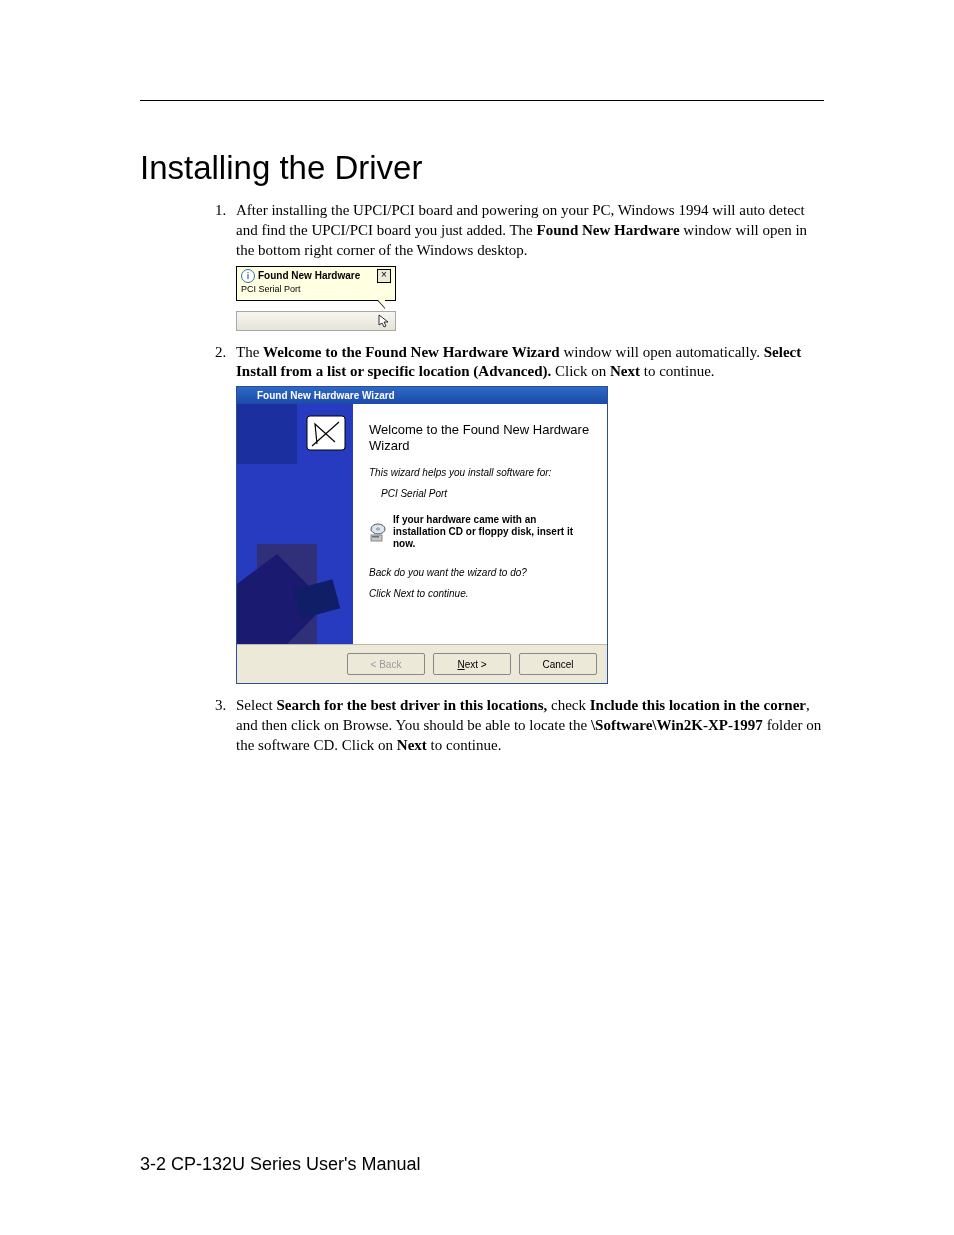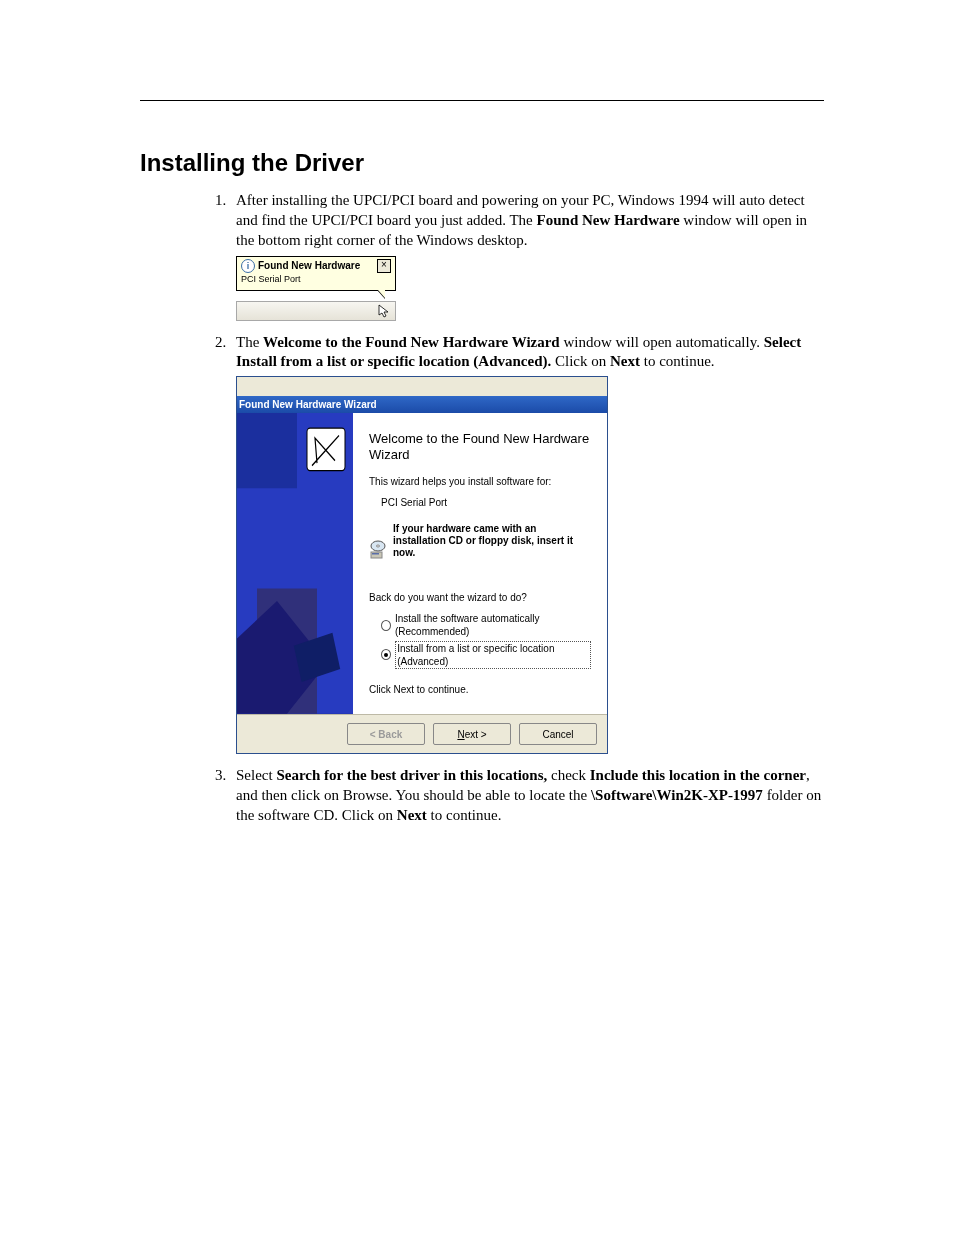--- a/index.html
+++ b/index.html
@@ -14,22 +14,22 @@
     padding: 100px 130px 60px 140px;
     min-height: 1075px;
     position: relative;
   }
   .rule {
     border-top: 1px solid #000;
     margin-bottom: 48px;
   }
   h2.section-title {
     font-family: Arial, Helvetica, sans-serif;
-    font-weight: 700;
-    font-size: 24px;
+    font-weight: 400;
+    font-size: 33px;
     margin: 0 0 14px 0;
   }
   ol.steps {
     margin: 0 0 0 90px;
     padding: 0;
     list-style: decimal;
     font-size: 15px;
     line-height: 1.32;
   }
   ol.steps > li {
@@ -121,22 +121,21 @@
     width: 370px;
     font-family: Tahoma, Arial, sans-serif;
     background: #ece9d8;
     border: 1px solid #2b4f8e;
   }
   .wizard-titlebar {
     background: linear-gradient(#2f68c7, #1b4ba8);
     color: #fff;
     font-size: 10px;
     font-weight: 700;
-    padding: 2px 2px;
-    margin-top: 19px;
+    padding: 2px 20px;
   }
   .wizard-body {
     display: flex;
     background: #fff;
     min-height: 240px;
   }
   .wizard-side {
     width: 116px;
     background: #1b2f9e;
     position: relative;
@@ -147,27 +146,27 @@
     flex: 1;
     padding: 18px 16px 10px 16px;
     font-size: 10px;
     color: #000;
   }
   .wizard-content .w-title {
     font-size: 13px;
     line-height: 1.2;
     margin-bottom: 12px;
   }
-  .wizard-content .w-line { margin-bottom: 8px; }
+  .wizard-content .w-line { margin-bottom: 8px; font-style: italic; }
   .wizard-content .w-indent { margin-left: 12px; }
   .wizard-media {
     display: flex;
-    align-items: flex-end;
+    align-items: center;
     gap: 6px;
-    margin: 14px 0 32px 0;
+    margin: 14px 0 16px 0;
     font-weight: 700;
     font-size: 10px;
     line-height: 1.2;
   }
   .cd-icon {
     width: 18px;
     flex: 0 0 18px;
   }
   .cd-icon svg { display:block; }
   .wizard-options { margin-left: 12px; margin-bottom: 14px; }
@@ -211,21 +210,21 @@
     font-size: 10px;
     font-family: Tahoma, Arial, sans-serif;
     background: #ece9d8;
     border: 1px solid #888;
     border-radius: 2px;
     display: inline-flex;
     align-items: center;
     justify-content: center;
     padding: 0 8px;
   }
-  .wbtn.disabled { color: #9a9a9a; font-weight: bold; }
+  .wbtn.disabled { color: #9a9a9a; }
   .wbtn .ul { text-decoration: underline; }
 
   .footer {
     position: absolute;
     left: 140px;
     bottom: 60px;
     font-family: Arial, Helvetica, sans-serif;
     font-size: 18px;
   }
 </style>
@@ -294,43 +293,34 @@
                   <ellipse cx="9" cy="7" rx="1.6" ry="1" fill="#fff" stroke="#888"></ellipse>
                   <rect x="2" y="13" width="11" height="6" fill="#c9c6b6" stroke="#888"></rect>
                   <rect x="3" y="14" width="7" height="1.5" fill="#5b6ea8"></rect>
                 </svg>
               </span>
               <span>If your hardware came with an installation CD or floppy disk, insert it now.</span>
             </div>
 
             <div class="w-line">Back do you want the wizard to do?</div>
 
-            <div class="wizard-options">
-              <div class="opt">
-                <span class="radio"></span>
-                <span>Install the software automatically (Recommended)</span>
-              </div>
-              <div class="opt">
-                <span class="radio checked"></span>
-                <span class="dotted">Install from a list or specific location (Advanced)</span>
-              </div>
-            </div>
 
             <div class="w-line">Click Next to continue.</div>
           </div>
         </div>
         <div class="wizard-footer">
           <span class="wbtn disabled">&lt; Back</span>
           <span class="wbtn">
               <span class="ul">N</span>
               <span>ext &gt;</span>
             </span>
           <span class="wbtn">Cancel</span>
         </div>
       </div>
     </li>
 
     <li>
       <span>Select </span><b>Search for the best driver in this locations,</b><span> check </span><b>Include this location in the corner</b><span>, and then click on Browse. You should be able to locate the </span><b>\Software\Win2K-XP-1997</b><span> folder on the software CD. Click on </span><b>Next</b><span> to continue.</span>
     </li>
   </ol>
 
+  <div class="footer">3-2   CP-132U Series User's Manual</div>
 </div>
 
 </body></html>

